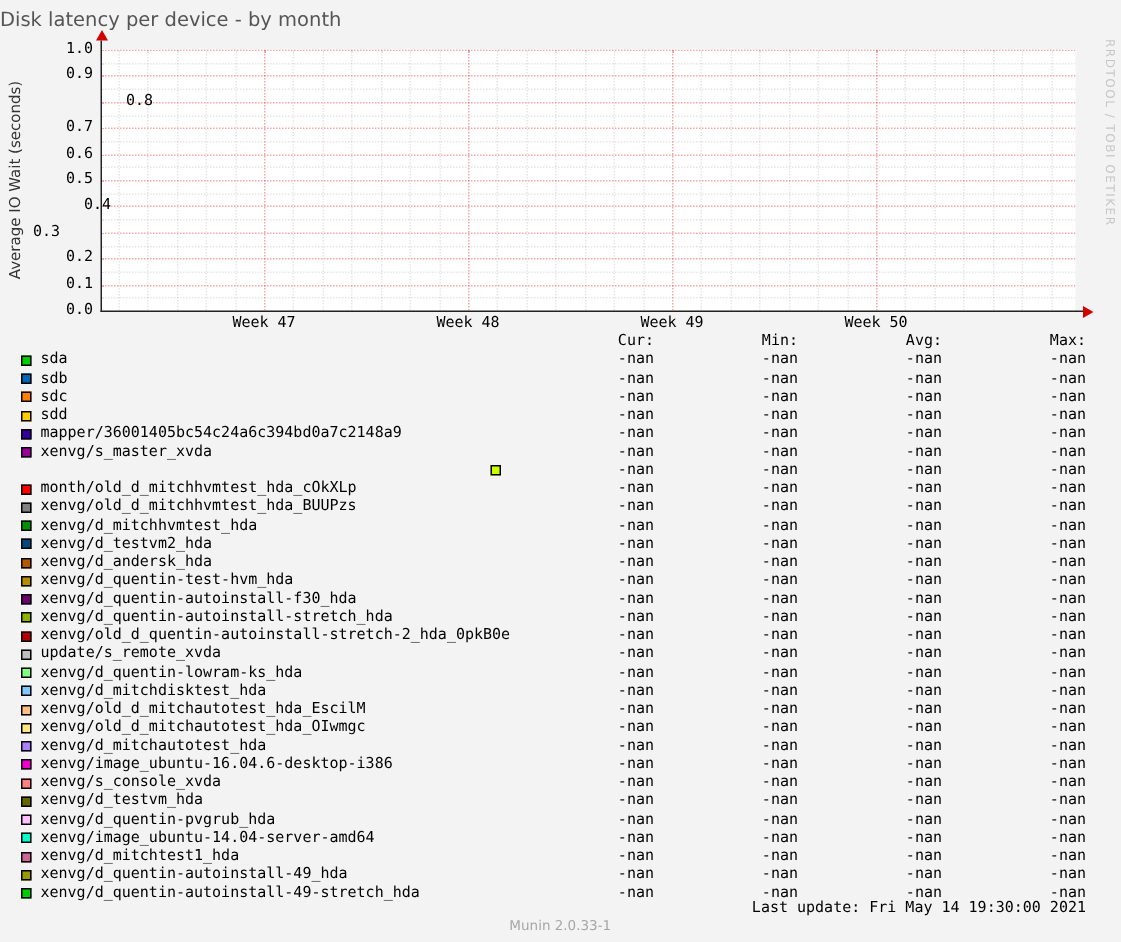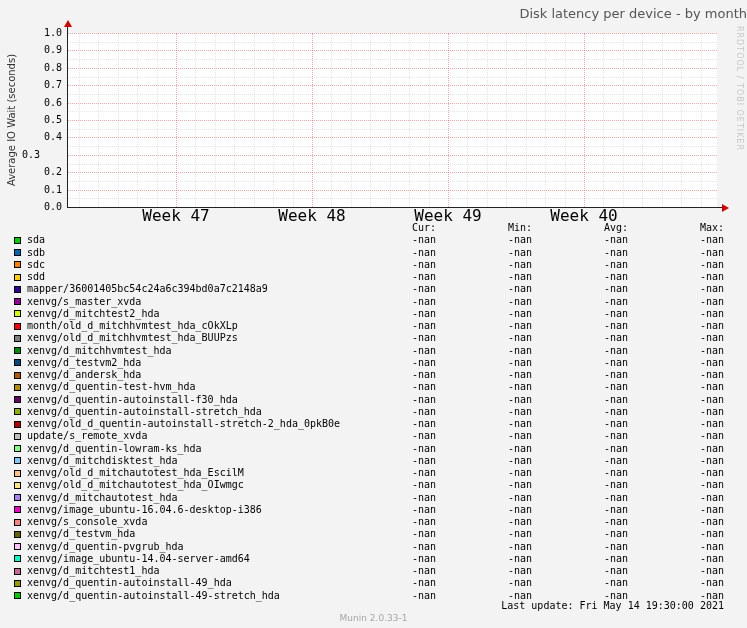--- a/index.html
+++ b/index.html
@@ -1,39 +1,39 @@
 <!DOCTYPE html>
 <html><head>
 <meta charset="utf-8">
 <style>
   html,body{margin:0;padding:0;background:#f3f3f3;}
   .graph{position:relative;width:747px;height:628px;background:#f3f3f3;
          font-family:"DejaVu Sans Mono","Liberation Mono",monospace;color:#000;overflow:hidden;}
-  .title{position:absolute;top:6px;left:0;width:747px;text-align:right;
+  .title{position:absolute;top:6px;left:0;width:747px;text-align:left;
          font-family:"DejaVu Sans","Liberation Sans",sans-serif;font-size:13px;color:#555;}
   .ylabel{position:absolute;top:120px;left:11px;transform:translate(-50%,-50%) rotate(-90deg);
           font-family:"DejaVu Sans","Liberation Sans",sans-serif;font-size:10px;color:#333;white-space:nowrap;}
   .watermark{position:absolute;top:26px;right:3px;writing-mode:vertical-rl;
              font-family:"DejaVu Sans","Liberation Sans",sans-serif;font-size:8px;color:#c6c6c6;letter-spacing:1px;}
   .plot{position:absolute;left:67px;top:33px;width:650px;height:174px;background:#ffffff;overflow:hidden;}
   .grid-h{position:absolute;left:0;width:100%;height:0;border-top:1px dotted;}
   .grid-h.major{border-color:rgba(235,60,60,0.45);}
   .grid-h.minor{border-color:rgba(0,0,0,0.10);}
   .grid-v{position:absolute;top:0;height:100%;width:0;border-left:1px dotted;}
   .grid-v.major{border-color:rgba(235,60,60,0.45);}
   .grid-v.minor{border-color:rgba(0,0,0,0.10);}
   .axis-y{position:absolute;left:67px;top:27px;width:1px;height:181px;background:#222;}
   .axis-x{position:absolute;left:67px;top:207px;width:656px;height:1px;background:#222;}
   .arrow-up{position:absolute;left:64px;top:20px;width:0;height:0;
             border-left:4px solid transparent;border-right:4px solid transparent;border-bottom:7px solid #d40000;}
   .arrow-right{position:absolute;left:722px;top:204px;width:0;height:0;
             border-top:4px solid transparent;border-bottom:4px solid transparent;border-left:7px solid #d40000;}
   .yticks,.xticks{position:absolute;left:0;top:0;width:730px;height:628px;pointer-events:none;}
   .ytick{position:absolute;left:0;width:62px;text-align:right;font-size:10px;line-height:10px;}
-  .xtick{position:absolute;top:210px;transform:translateX(-50%);font-size:16px;line-height:11px;}
+  .xtick{position:absolute;top:210px;transform:translateX(-50%);font-size:10px;line-height:11px;}
   .legend{position:absolute;left:14px;top:222px;width:710px;}
   .lrow{display:flex;align-items:center;height:12.25px;font-size:10px;line-height:12px;white-space:nowrap;justify-content:flex-end;}
   .swatch{width:7px;height:7px;flex:0 0 7px;margin-right:6px;border:1px solid #000;box-sizing:border-box;}
   .lhead .swatch{visibility:hidden;}
   .lname{flex:1 1 auto;min-width:0;overflow:hidden;}
   .lval{flex:0 0 96px;text-align:right;}
   .last-update{position:absolute;top:600px;right:23px;font-size:10px;}
   .version{position:absolute;top:613px;left:0;width:747px;text-align:center;font-size:9px;color:#a6a6a6;
            font-family:"DejaVu Sans","Liberation Sans",sans-serif;}
 </style>
@@ -97,35 +97,35 @@
       <div class="grid-v minor" style="left: 633.572px;"></div>
       <div class="grid-v major" style="left: 109px;"></div>
       <div class="grid-v major" style="left: 245px;"></div>
       <div class="grid-v major" style="left: 381px;"></div>
       <div class="grid-v major" style="left: 517px;"></div>
     </div>
 
   <div class="yticks">
       <div class="ytick" style="top: 28px;">1.0</div>
       <div class="ytick" style="top: 45.4px;">0.9</div>
-      <div class="ytick" style="top: 62.8px;">0.8</div>
+      <div class="ytick" style="top: 62.8px; margin-left: 40px;">0.8</div>
       <div class="ytick" style="top: 80.2px;">0.7</div>
       <div class="ytick" style="top: 97.6px;">0.6</div>
       <div class="ytick" style="top: 115px;">0.5</div>
-      <div class="ytick" style="top: 132.4px;">0.4</div>
+      <div class="ytick" style="top: 132.4px; margin-left: 12px;">0.4</div>
       <div class="ytick" style="top: 149.8px; text-align: center;">0.3</div>
       <div class="ytick" style="top: 167.2px;">0.2</div>
       <div class="ytick" style="top: 184.6px;">0.1</div>
       <div class="ytick" style="top: 202px;">0.0</div>
     </div>
   <div class="xticks">
       <div class="xtick" style="left: 176px;">Week 47</div>
       <div class="xtick" style="left: 312px;">Week 48</div>
       <div class="xtick" style="left: 448px;">Week 49</div>
-      <div class="xtick" style="left: 584px;">Week 40</div>
+      <div class="xtick" style="left: 584px;">Week 50</div>
     </div>
 
   <div class="axis-y"></div>
   <div class="axis-x"></div>
   <div class="arrow-up"></div>
   <div class="arrow-right"></div>
 
   <div class="legend">
       <div class="lrow lhead">
         <span class="swatch"></span>
@@ -178,21 +178,20 @@
       <div class="lrow">
         <span class="swatch" style="background: rgb(153, 0, 153);"></span>
         <span class="lname">xenvg/s_master_xvda</span>
         <span class="lval">-nan</span>
         <span class="lval">-nan</span>
         <span class="lval">-nan</span>
         <span class="lval">-nan</span>
       </div>
       <div class="lrow">
         <span class="swatch" style="background: rgb(204, 255, 0);"></span>
-        <span class="lname">xenvg/d_mitchtest2_hda</span>
         <span class="lval">-nan</span>
         <span class="lval">-nan</span>
         <span class="lval">-nan</span>
         <span class="lval">-nan</span>
       </div>
       <div class="lrow">
         <span class="swatch" style="background: rgb(255, 0, 0);"></span>
         <span class="lname">month/old_d_mitchhvmtest_hda_cOkXLp</span>
         <span class="lval">-nan</span>
         <span class="lval">-nan</span>

